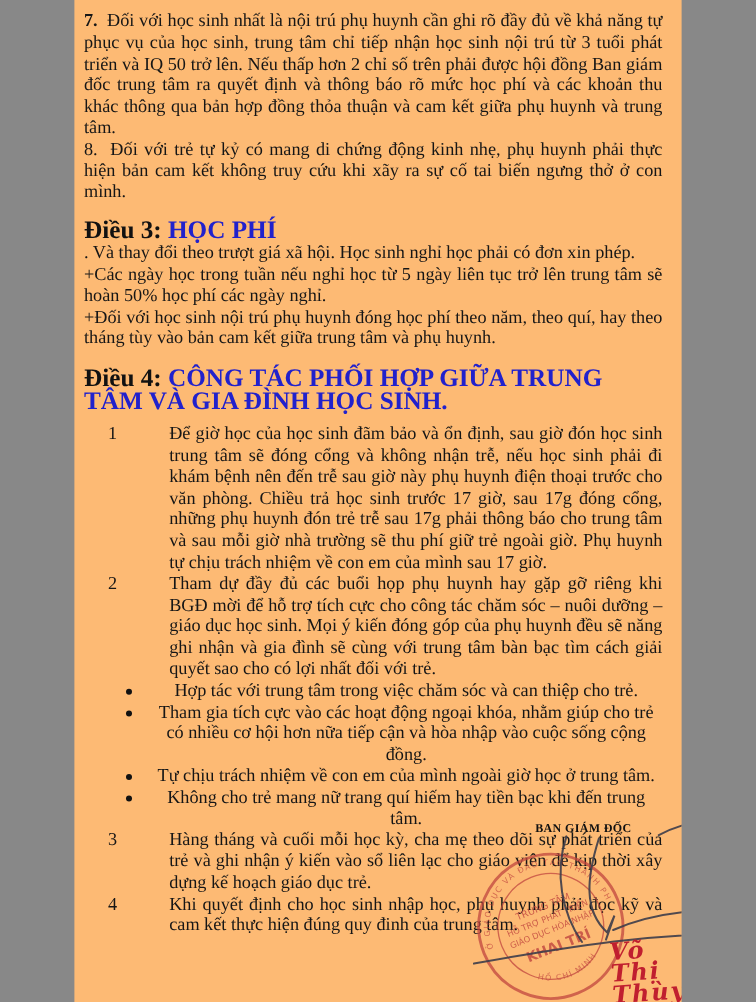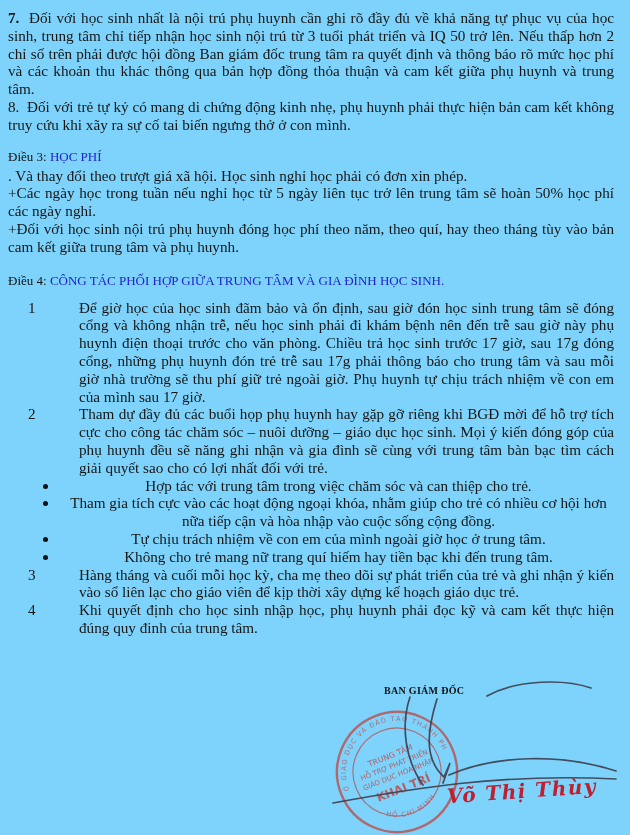--- a/index.html
+++ b/index.html
@@ -1,25 +1,25 @@
 <!DOCTYPE html>
 <html><head>
 <meta charset="utf-8">
 <style>
   html,body { margin:0; padding:0; background:#888; }
   .page {
-    position:relative; width:630px; height:835px; margin:0 auto;
-    background:#7dd3fc; overflow:hidden;
+    position:relative; width:506px; height:835px; margin:0 auto;
+    background:#fdba74; overflow:hidden;
     font-family:"Liberation Serif","DejaVu Serif",serif;
     color:#161616; font-size:15.2px; line-height:17.8px;
   }
   .content { padding:9px 16px 0 8px; }
   p.para { margin:0; text-align:justify; }
   .bnum { font-weight:bold; }
-  .heading { margin:13px 0 1px 0; font-size:13px; line-height:19px; font-weight:normal; color:#111; }
+  .heading { margin:13px 0 1px 0; font-size:21px; line-height:19px; font-weight:bold; color:#111; }
   .heading .title { color:var(--blue,#2121cc); }
   .numlist { margin-top:9px; }
   .num-row { display:flex; margin:0; }
   .num-col { flex:0 0 27px; margin-left:20px; }
   .num-text { flex:1; text-align:justify;margin-left:24px; }
   .bullet-row { display:flex; margin:0; }
   .bullet-col { flex:0 0 20px; margin-left:35px; position:relative; }
   .dot { position:absolute; left:0; top:7px; width:5px; height:5px; border-radius:50%; background:#111; }
   .bullet-text { flex:1; text-align:center; }
   .footer-heading {

